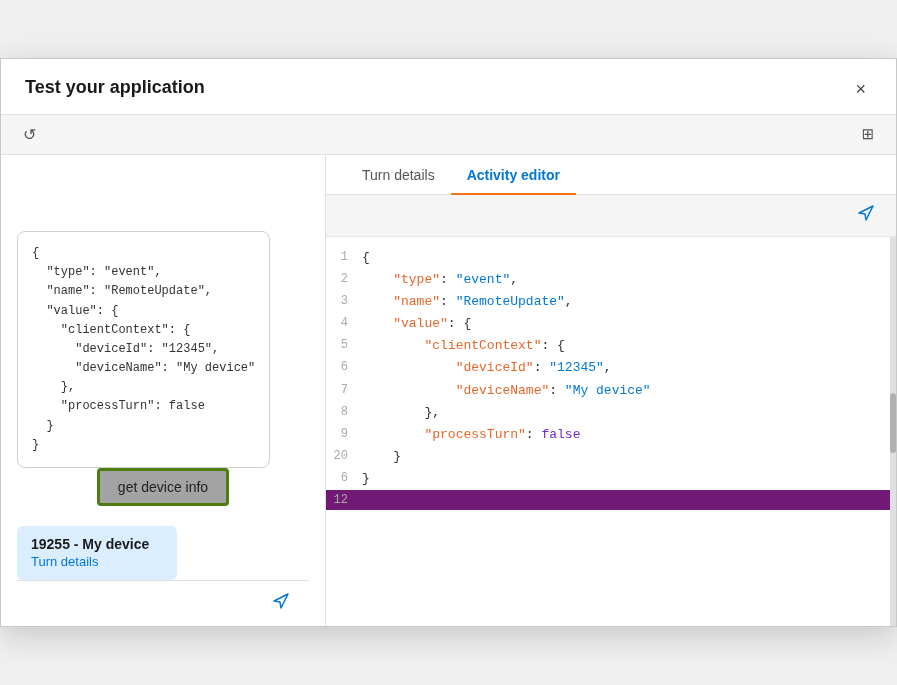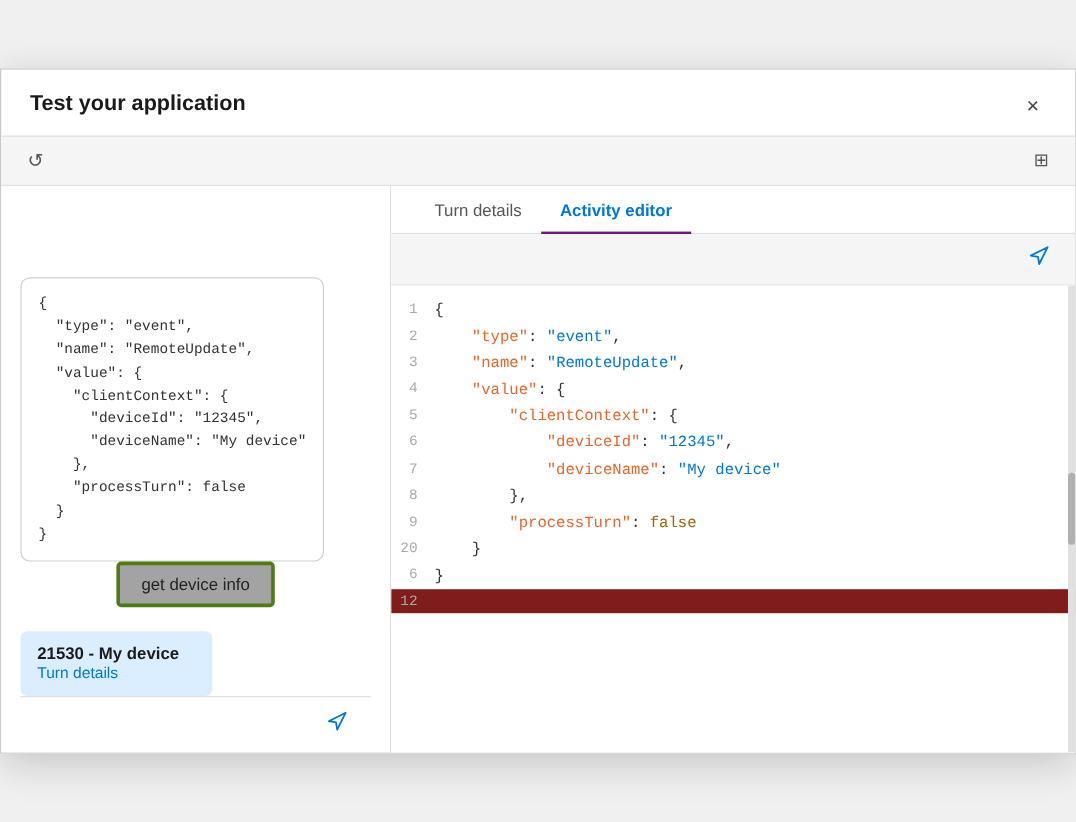--- a/index.html
+++ b/index.html
@@ -144,21 +144,21 @@
     .tab {
       padding: 12px 16px 10px 16px;
       font-size: 14px;
       cursor: pointer;
       color: #555;
       border-bottom: 2px solid transparent;
       margin-bottom: -1px;
     }
     .tab.active {
       color: #0078d4;
-      border-bottom: 2px solid #701a75;
+      border-bottom: 2px solid #f97316;
       font-weight: 600;
     }
     .editor-toolbar {
       display: flex;
       align-items: center;
       justify-content: flex-end;
       padding: 6px 14px;
       background: #f5f5f5;
       border-bottom: 1px solid #e5e5e5;
     }
@@ -192,27 +192,27 @@
       padding-right: 14px;
       user-select: none;
       font-size: 12px;
     }
     .line-content {
       color: #333;
       flex: 1;
       white-space: pre;
     }
     .code-line.last-line {
-      background: #7f1d1d;
+      background: #701a75;
     }
     
     .c-brace { color: #333; }
     .c-key { color: #e6672a; }
     .c-str { color: #0078d4; }
-    .c-bool { color: #a16207; }
+    .c-bool { color: #6d28d9; }
     .scrollbar-area {
       position: absolute;
       right: 0;
       top: 0;
       bottom: 0;
       width: 6px;
       background: #e0e0e0;
     }
     .scrollbar-thumb {
       width: 6px;
@@ -249,21 +249,21 @@
     <div class="left-panel">
       <div class="left-bottom">
 
         <div class="json-bubble">
           <span>{<br>&nbsp;&nbsp;"type": "event",<br>&nbsp;&nbsp;"name": "RemoteUpdate",<br>&nbsp;&nbsp;"value": {<br>&nbsp;&nbsp;&nbsp;&nbsp;"clientContext": {<br>&nbsp;&nbsp;&nbsp;&nbsp;&nbsp;&nbsp;"deviceId": "12345",<br>&nbsp;&nbsp;&nbsp;&nbsp;&nbsp;&nbsp;"deviceName": "My device"<br>&nbsp;&nbsp;&nbsp;&nbsp;},<br>&nbsp;&nbsp;&nbsp;&nbsp;"processTurn": false<br>&nbsp;&nbsp;}<br>}</span>
         </div>
 
         <button class="action-btn">get device info</button>
 
         <div class="device-card">
-          <div class="device-card-name">21530 - My device</div>
+          <div class="device-card-name">19255 - My device</div>
           <a class="device-card-link" href="#">Turn details</a>
         </div>
 
         <div class="left-send-bar">
           <button class="editor-send-btn">
             <svg width="20" height="20" viewBox="0 0 20 20" fill="none" xmlns="http://www.w3.org/2000/svg">
               <path d="M3 10L17 3L10 17L9 11L3 10Z" stroke="#0078d4" stroke-width="1.5" fill="none" stroke-linejoin="round"></path>
             </svg>
           </button>
         </div>

